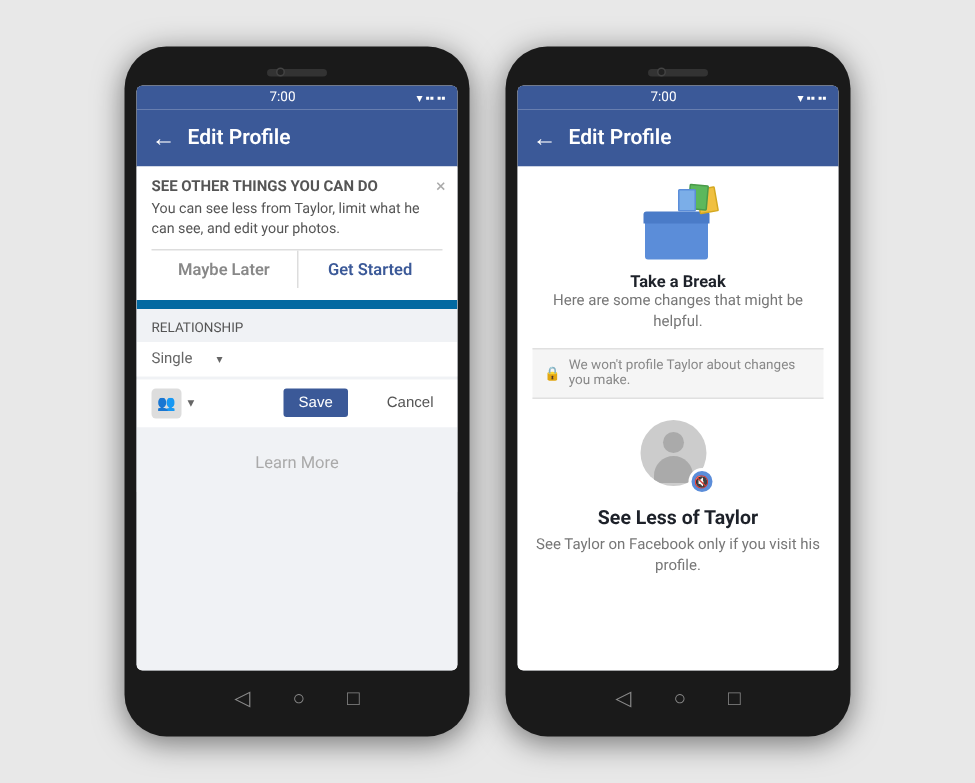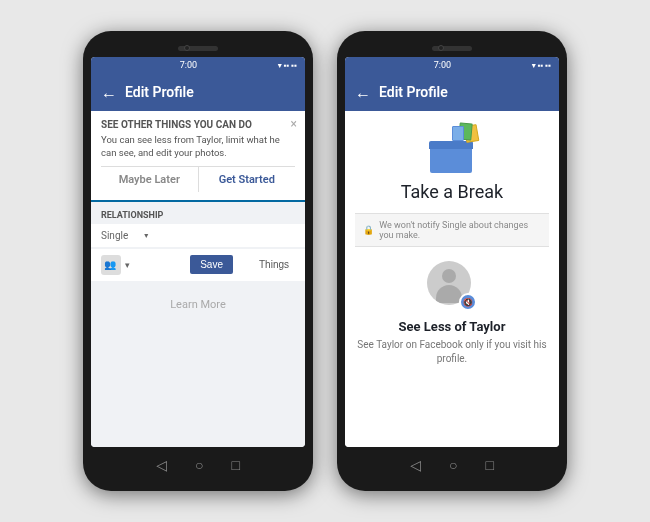--- a/index.html
+++ b/index.html
@@ -112,21 +112,21 @@
       flex: 1;
       overflow: hidden;
       background: #f0f2f5;
     }
 
     
     .suggestion-box {
       background: white;
       margin: 0;
       padding: 8px 10px;
-      border-bottom: 2px solid #0369a1;
+      border-bottom: 6px solid #0369a1;
       position: relative;
     }
     .suggestion-title {
       font-size: 10px;
       font-weight: 700;
       color: #555;
       text-transform: uppercase;
       margin-bottom: 3px;
     }
     .suggestion-text {
@@ -157,21 +157,21 @@
     .suggestion-btn.maybe {
       color: #888;
       border-right: 1px solid #ddd;
     }
     .suggestion-btn.get-started {
       color: #3b5998;
     }
 
     .section-header {
       font-size: 9px;
-      font-weight: 700;
+      font-weight: 400;
       color: #555;
       text-transform: uppercase;
       padding: 8px 10px 4px;
       background: #f0f2f5;
     }
 
     .relationship-field {
       background: white;
       padding: 6px 10px;
       margin-bottom: 2px;
@@ -253,24 +253,24 @@
       padding: 12px 10px;
     }
     .take-break-icon {
       width: 60px;
       height: 50px;
       margin-bottom: 8px;
       position: relative;
     }
 
     .take-break-title {
-      font-size: 18px;
-      font-weight: 400;
+      font-size: 11px;
+      font-weight: 700;
       color: #1d2129;
-      margin-bottom: 11px;
+      margin-bottom: 0;
       text-align: center;
     }
     .take-break-subtitle {
       font-size: 10px;
       color: #777;
       text-align: center;
       margin-bottom: 10px;
       line-height: 1.4;
     }
 
@@ -370,21 +370,21 @@
           <span class="caret">▾</span>
         </div>
       </div>
       <div class="audience-row">
         <div class="audience-left">
           <div class="audience-icon">👥</div>
           <span class="audience-caret">▾</span>
         </div>
         <div class="action-btns">
           <button class="btn-save">Save</button>
-          <button class="btn-cancel">Things</button>
+          <button class="btn-cancel">Cancel</button>
         </div>
       </div>
 
       <div class="learn-more-row">
         <span class="learn-more-text">Learn More</span>
       </div>
     </div>
   </div>
 
   <div class="phone-bottom">
@@ -420,24 +420,26 @@
           <div style="position:absolute; bottom:0; left:8px; width:42px; height:28px; background:#5b8dd9; border-radius:2px;"></div>
 
           <div style="position:absolute; bottom:24px; left:7px; width:44px; height:8px; background:#4a7bc8; border-radius:2px 2px 0 0;"></div>
 
           <div style="position:absolute; top:2px; right:4px; width:13px; height:17px; background:#f0c040; border-radius:1px; transform:rotate(-10deg); border:1px solid #d4a820;"></div>
           <div style="position:absolute; top:0px; right:10px; width:13px; height:17px; background:#5cb85c; border-radius:1px; transform:rotate(5deg); border:1px solid #4a9a4a;"></div>
           <div style="position:absolute; top:3px; right:18px; width:12px; height:15px; background:#7baee8; border-radius:1px; border:1px solid #5b8dd9;"></div>
         </div>
       </div>
       <div class="take-break-title">Take a Break</div>
+      <div class="take-break-subtitle">Here are some changes that
+might be helpful.</div>
 
       <div class="notify-banner">
         <span class="lock-icon">🔒</span>
-        <span class="notify-text">We won't notify Single about changes you make.</span>
+        <span class="notify-text">We won't profile Taylor about changes you make.</span>
       </div>
 
       <div style="display:flex; flex-direction:column; align-items:center;">
         <div class="see-less-icon">
           <div style="width:44px; height:44px; background:#ccc; border-radius:50%; overflow:hidden; position:relative; display:flex; flex-direction:column; align-items:center;">
             <div style="width:14px; height:14px; background:#aaa; border-radius:50%; margin-top:8px;"></div>
             <div style="width:26px; height:18px; background:#aaa; border-radius:13px 13px 0 0; margin-top:2px;"></div>
           </div>
           <div class="mute-badge">
             <span style="font-size:8px;">🔇</span>

